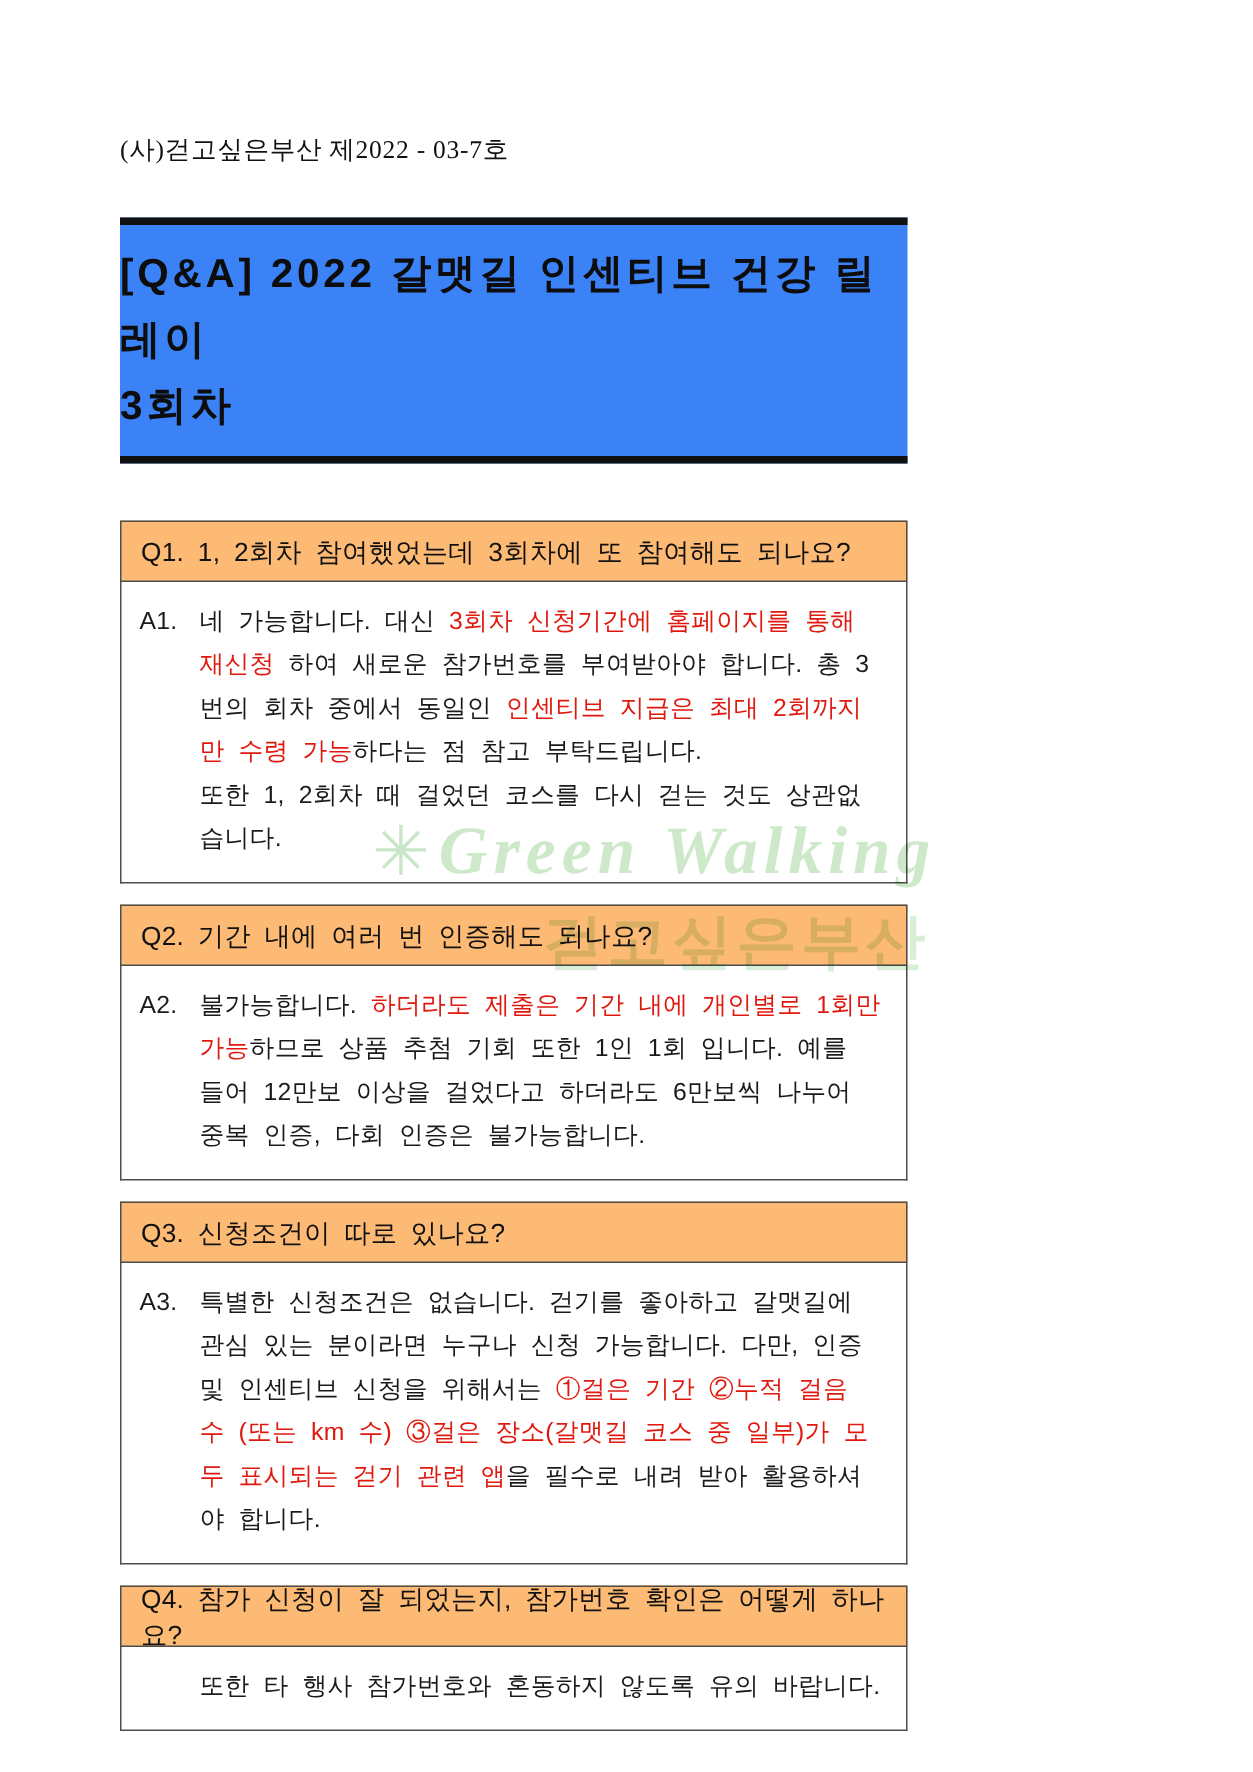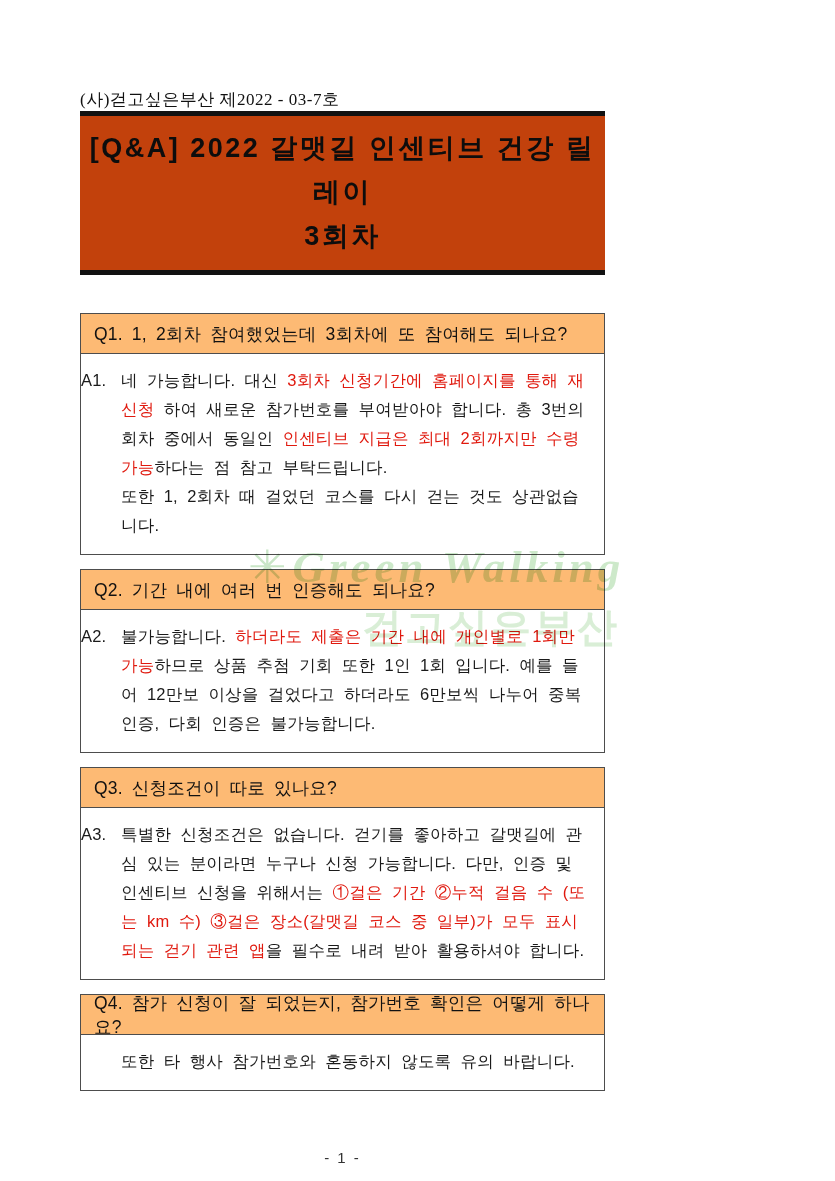--- a/index.html
+++ b/index.html
@@ -18,24 +18,25 @@
     box-sizing: border-box;
     padding: 88px 78px 0 80px;
   }
   .ref-number {
     font-family: "Liberation Serif", serif;
     font-size: 17px;
     letter-spacing: 0.5px;
     color: #111;
   }
   .title-box {
-    background: #c2410c;
+    margin-top: 34px;
+    background: #3b82f6;
     border-top: 5px solid #111;
     border-bottom: 5px solid #111;
-    text-align: center;
+    text-align: left;
     padding: 10px 0 12px 0;
   }
   .title-box .t-line {
     font-size: 27px;
     font-weight: bold;
     letter-spacing: 2.5px;
     line-height: 44px;
     color: #0d0d0d;
   }
   .qa-list {
@@ -56,21 +57,21 @@
   .q-text {
     font-size: 17.5px;
     color: #111;
     word-spacing: 4px;
     letter-spacing: 0.2px;
   }
   .a-box {
     border: 1.5px solid #4d4d4d;
     border-top: none;
     background: #ffffff;
-    padding: 12px 14px 14px 0;
+    padding: 12px 14px 14px 12px;
     box-sizing: border-box;
   }
   .a-para {
     font-size: 16.5px;
     line-height: 29px;
     word-spacing: 4.5px;
     letter-spacing: 0.2px;
     padding-left: 40px;
     color: #1a1a1a;
   }

